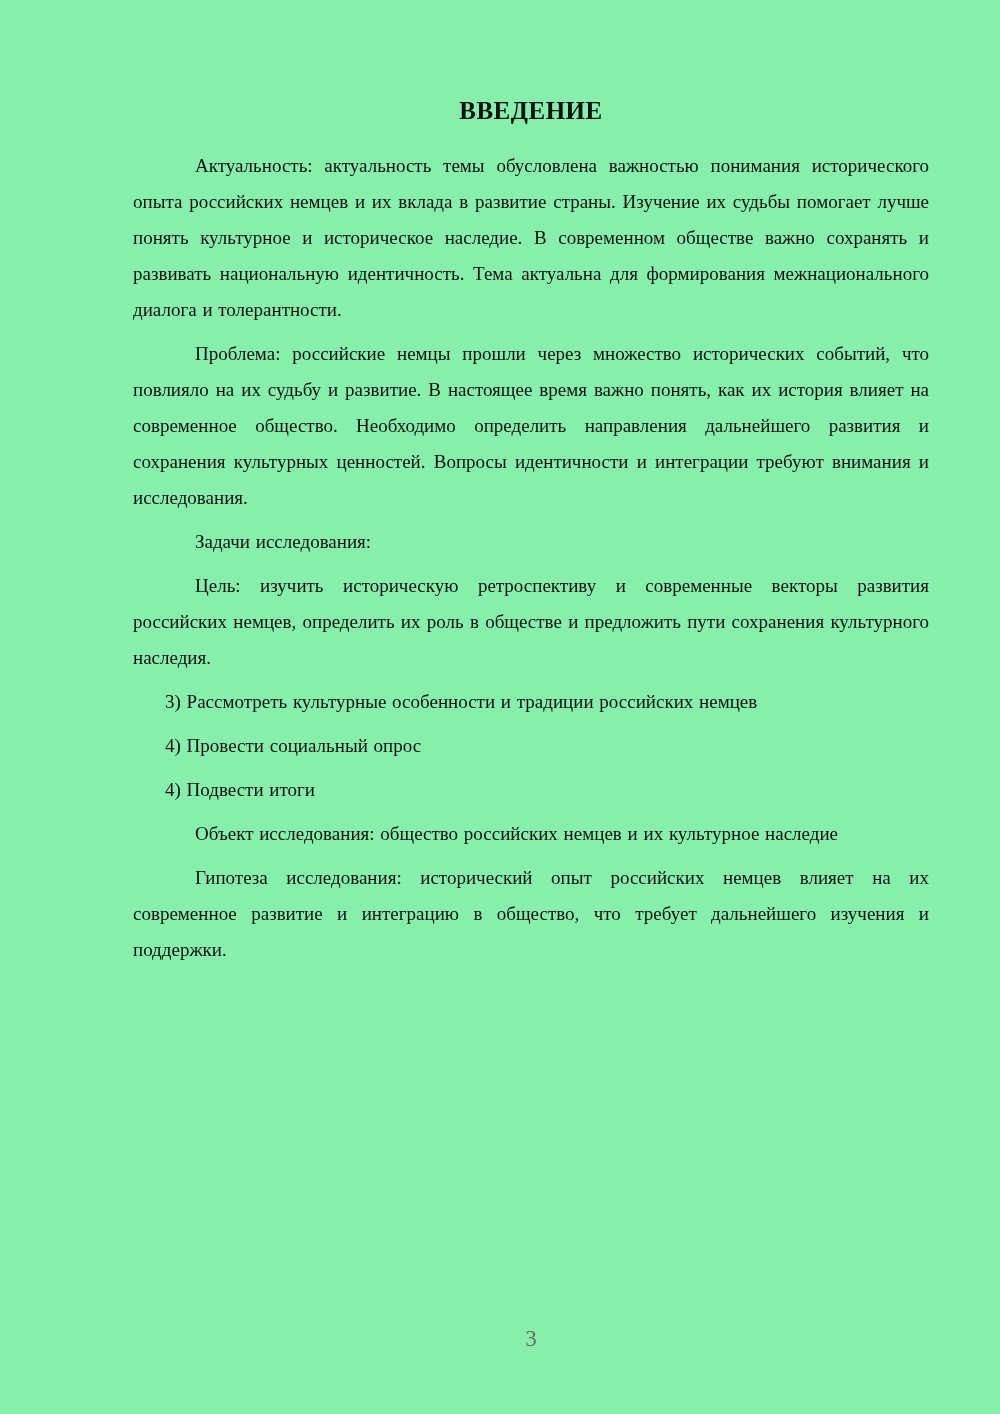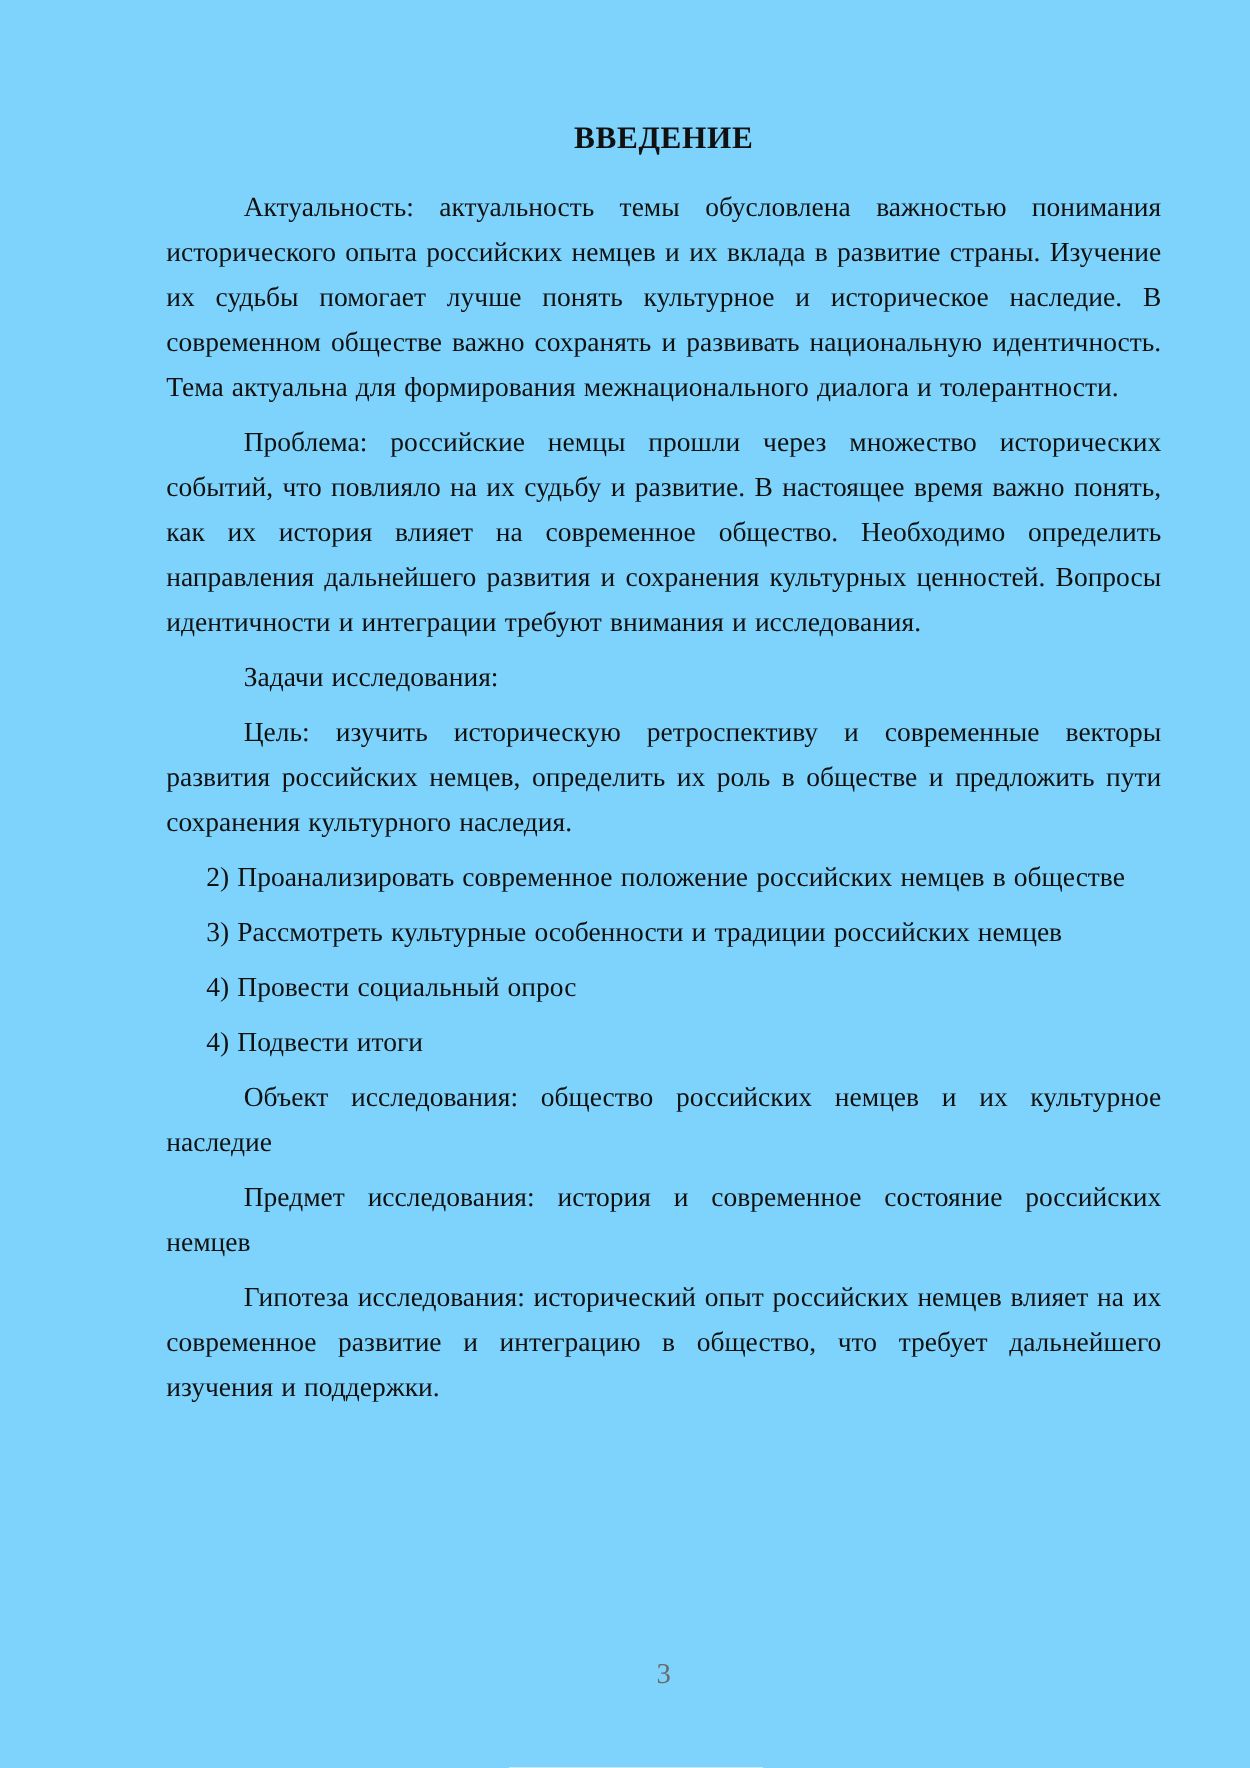--- a/index.html
+++ b/index.html
@@ -5,21 +5,21 @@
   * { margin: 0; padding: 0; box-sizing: border-box; }
 
   html, body {
     background: #ffffff;
   }
 
   .page {
     position: relative;
     width: 1000px;
     height: 1414px;
-    background: #7dd3fc;
+    background: #86efac;
     overflow: hidden;
     font-family: "Liberation Serif", "DejaVu Serif", serif;
     color: #111111;
   }
 
   .content {
     position: absolute;
     top: 0;
     left: 133px;
     width: 796px;
@@ -29,21 +29,21 @@
     margin-top: 96px;
     margin-bottom: 22px;
     text-align: center;
     font-size: 25px;
     font-weight: bold;
     letter-spacing: 0.5px;
     line-height: 30px;
   }
 
   .para {
-    font-size: 22px;
+    font-size: 19px;
     line-height: 36px;
     text-align: justify;
     text-indent: 62px;
     margin-bottom: 8px;
     word-spacing: 1px;
   }
 
   .para.list {
     text-indent: 32px;
   }
@@ -69,30 +69,28 @@
 
     <p class="para">Актуальность: актуальность темы обусловлена важностью понимания исторического опыта российских немцев и их вклада в развитие страны. Изучение их судьбы помогает лучше понять культурное и историческое наследие. В современном обществе важно сохранять и развивать национальную идентичность. Тема актуальна для формирования межнационального диалога и толерантности.</p>
 
     <p class="para">Проблема: российские немцы прошли через множество исторических событий, что повлияло на их судьбу и развитие. В настоящее время важно понять, как их история влияет на современное общество. Необходимо определить направления дальнейшего развития и сохранения культурных ценностей. Вопросы идентичности и интеграции требуют внимания и исследования.</p>
 
     <p class="para">Задачи исследования:</p>
 
     <p class="para">Цель: изучить историческую ретроспективу и современные векторы развития российских немцев, определить их роль в обществе и предложить пути сохранения культурного наследия.</p>
 
 
-    <p class="para list">2) Проанализировать современное положение российских немцев в обществе</p>
 
     <p class="para list">3) Рассмотреть культурные особенности и традиции российских немцев</p>
 
     <p class="para list">4) Провести социальный опрос</p>
 
     <p class="para list">4) Подвести итоги</p>
 
     <p class="para">Объект исследования: общество российских немцев и их культурное наследие</p>
 
-    <p class="para">Предмет исследования: история и современное состояние российских немцев</p>
 
     <p class="para">Гипотеза исследования: исторический опыт российских немцев влияет на их современное развитие и интеграцию в общество, что требует дальнейшего изучения и поддержки.</p>
 
   </div>
 
   <div class="page-footer">3</div>
 </div>
 
 </body></html>

